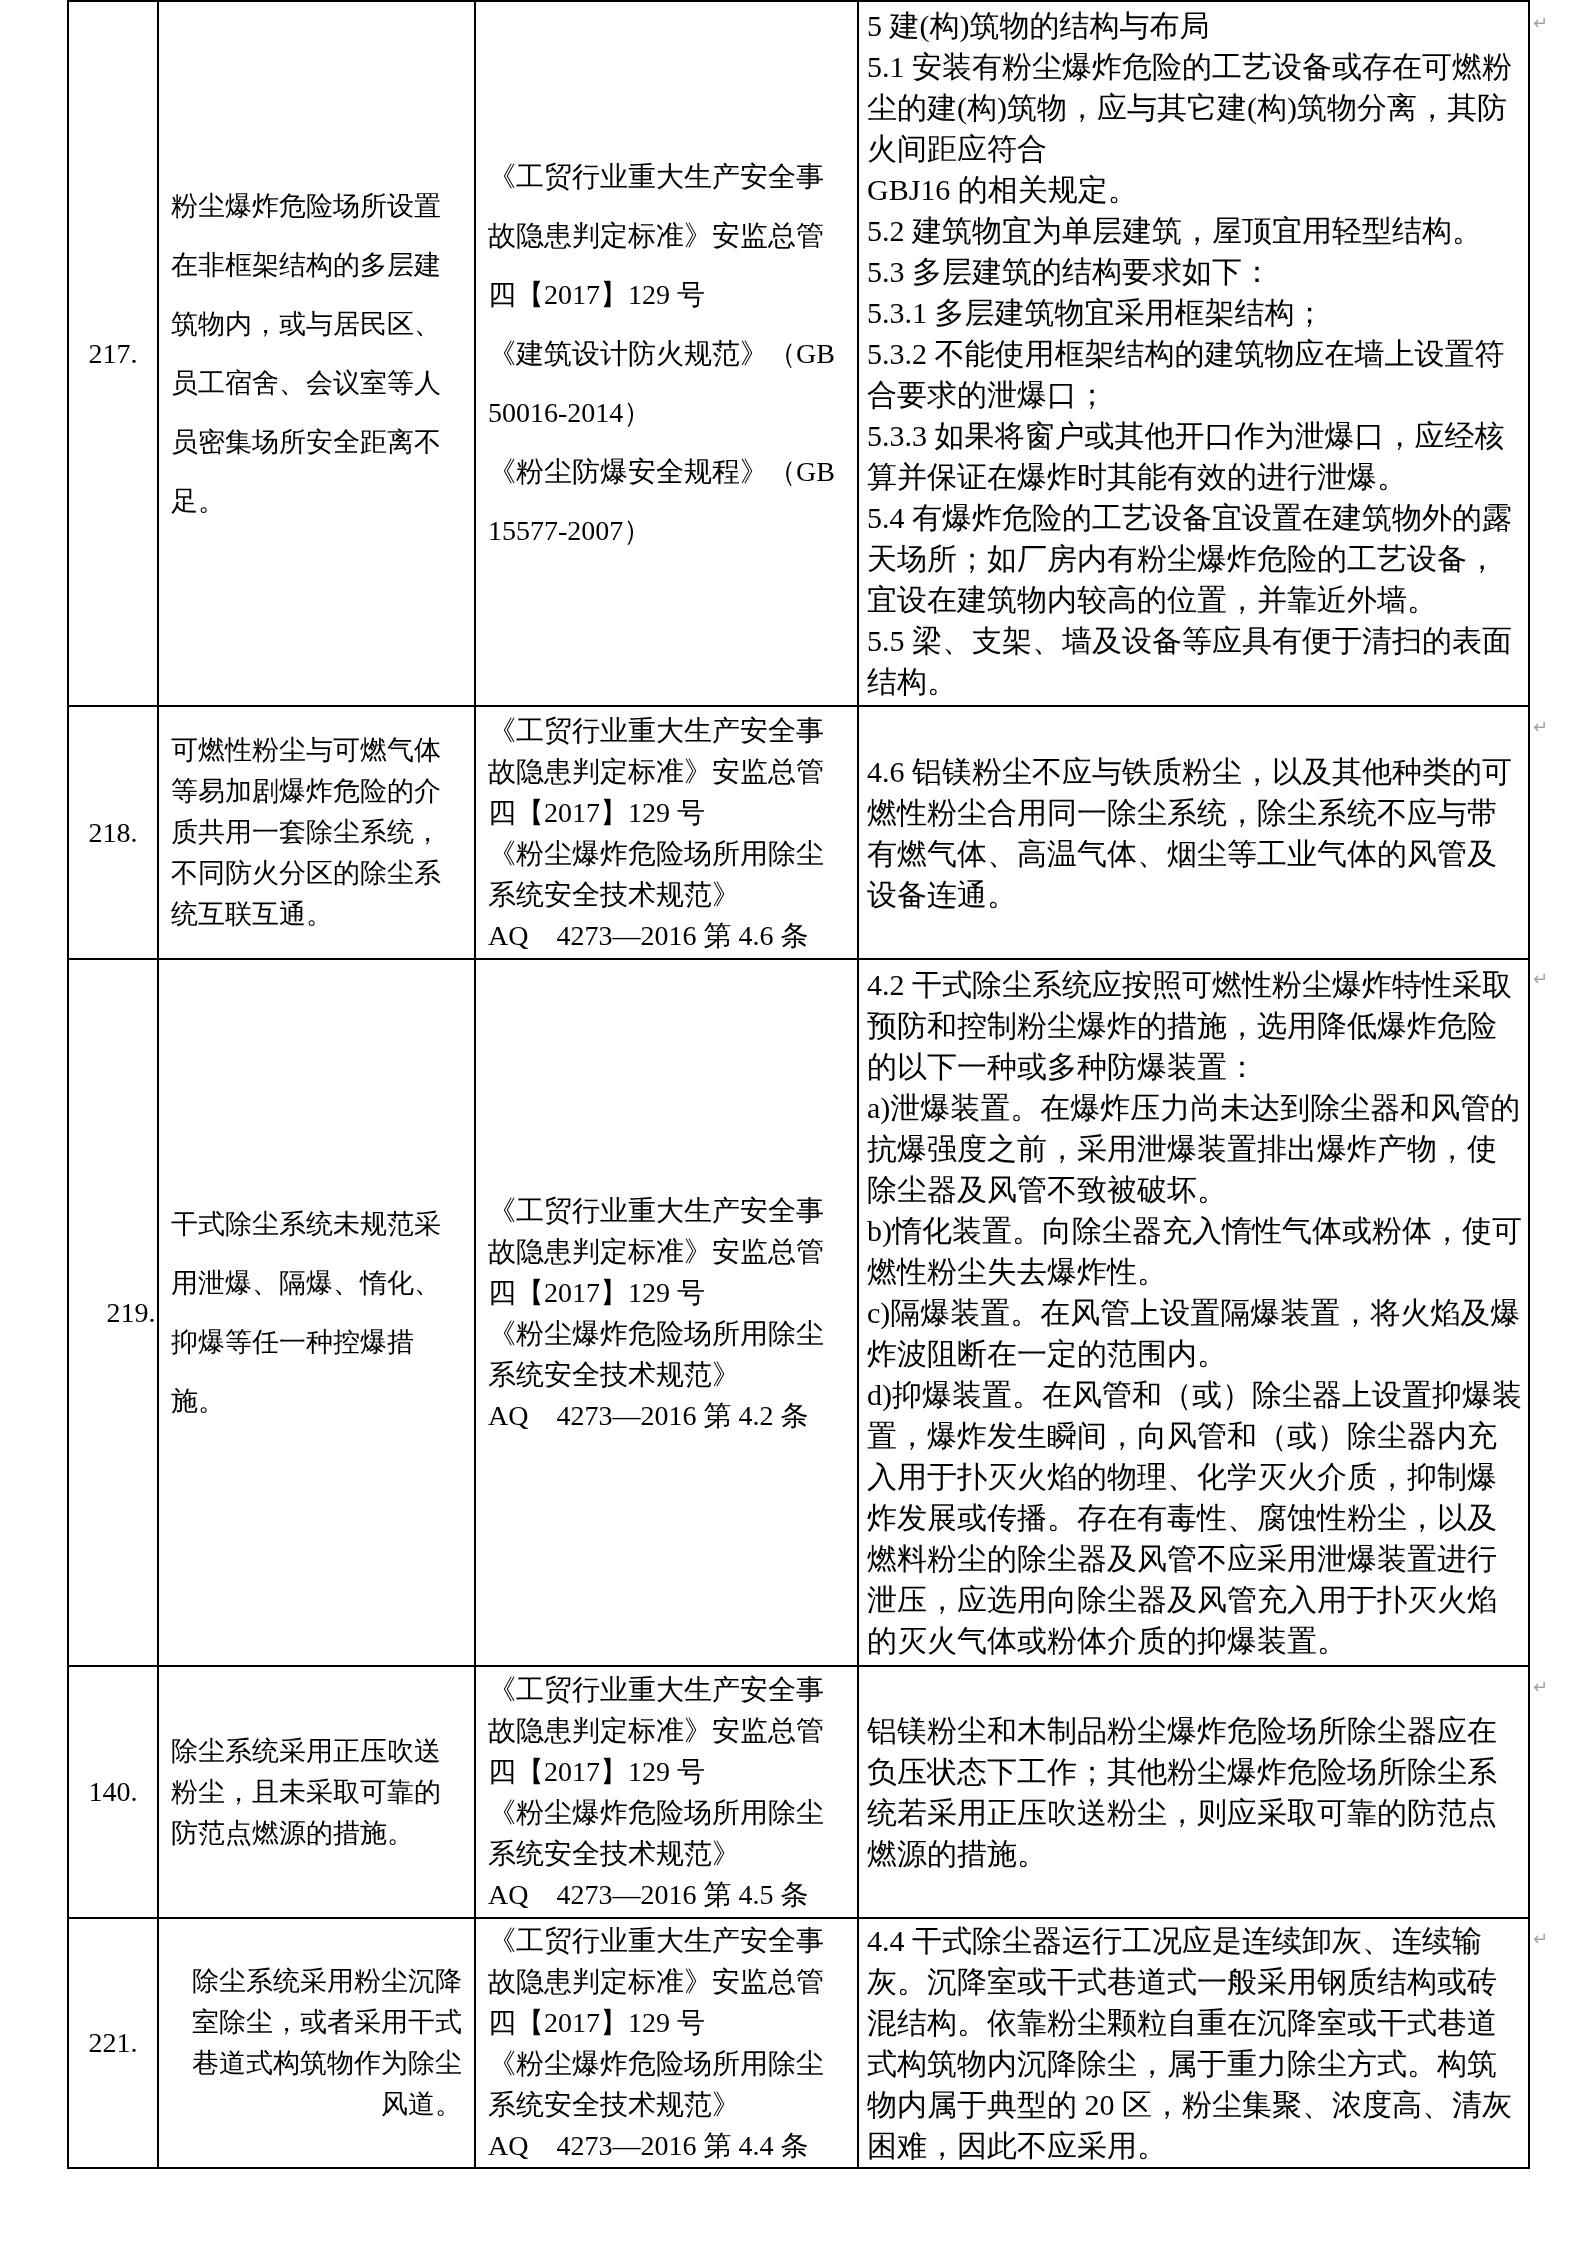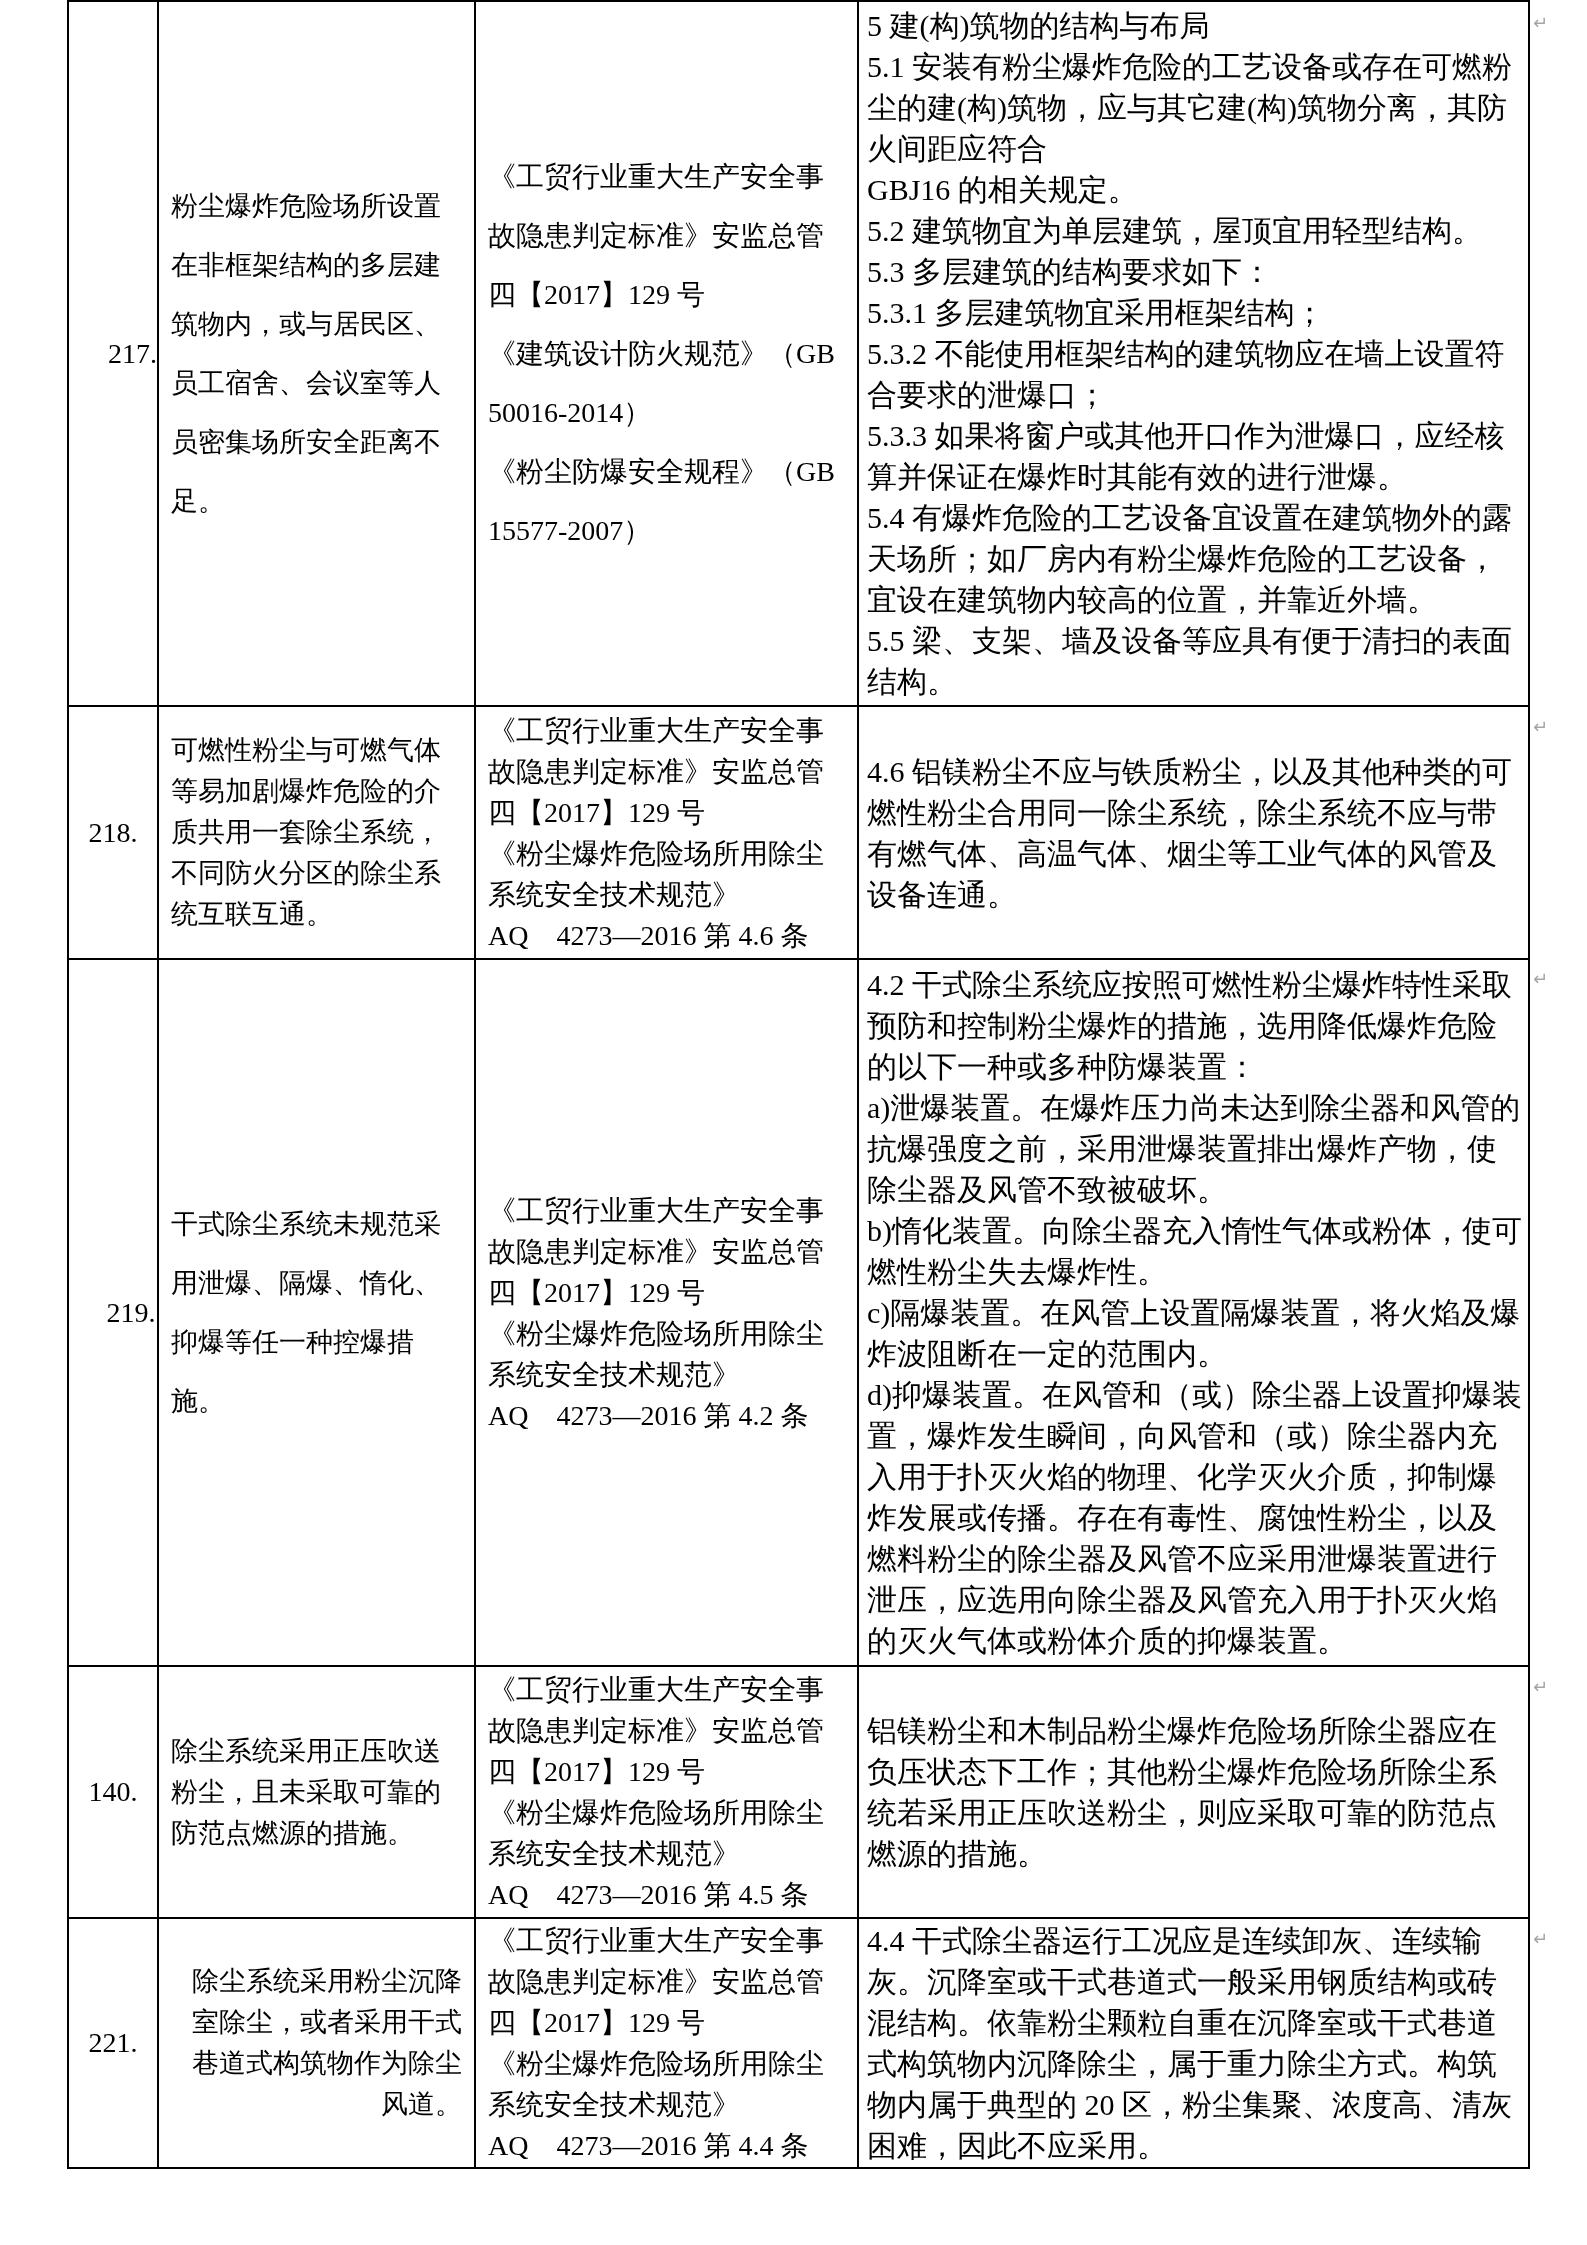--- a/index.html
+++ b/index.html
@@ -45,21 +45,21 @@
 
   <table class="hazard">
     <colgroup>
       <col style="width:90px">
       <col style="width:317px">
       <col style="width:383px">
       <col style="width:671px">
     </colgroup>
     <tbody>
       <tr class="h1">
-        <td class="num" style="border-color: rgb(0, 0, 0); text-align: right;">217.</td>
+        <td class="num" style="border-color: rgb(0, 0, 0);">217.</td>
         <td class="desc loose" style="border-color: rgb(0, 0, 0);">粉尘爆炸危险场所设置在非框架结构的多层建筑物内，或与居民区、员工宿舍、会议室等人员密集场所安全距离不足。</td>
         <td class="ref loose" style="border-color: rgb(0, 0, 0);">
             <div class="para">《工贸行业重大生产安全事故隐患判定标准》安监总管四【2017】129 号</div>
             <div class="para">《建筑设计防火规范》（GB 50016-2014）</div>
             <div class="para">《粉尘防爆安全规程》（GB 15577-2007）</div>
           </td>
         <td class="det" style="border-color: rgb(0, 0, 0);">
             <div class="para">5 建(构)筑物的结构与布局</div>
             <div class="para">5.1 安装有粉尘爆炸危险的工艺设备或存在可燃粉尘的建(构)筑物，应与其它建(构)筑物分离，其防火间距应符合</div>
             <div class="para">GBJ16 的相关规定。</div>

